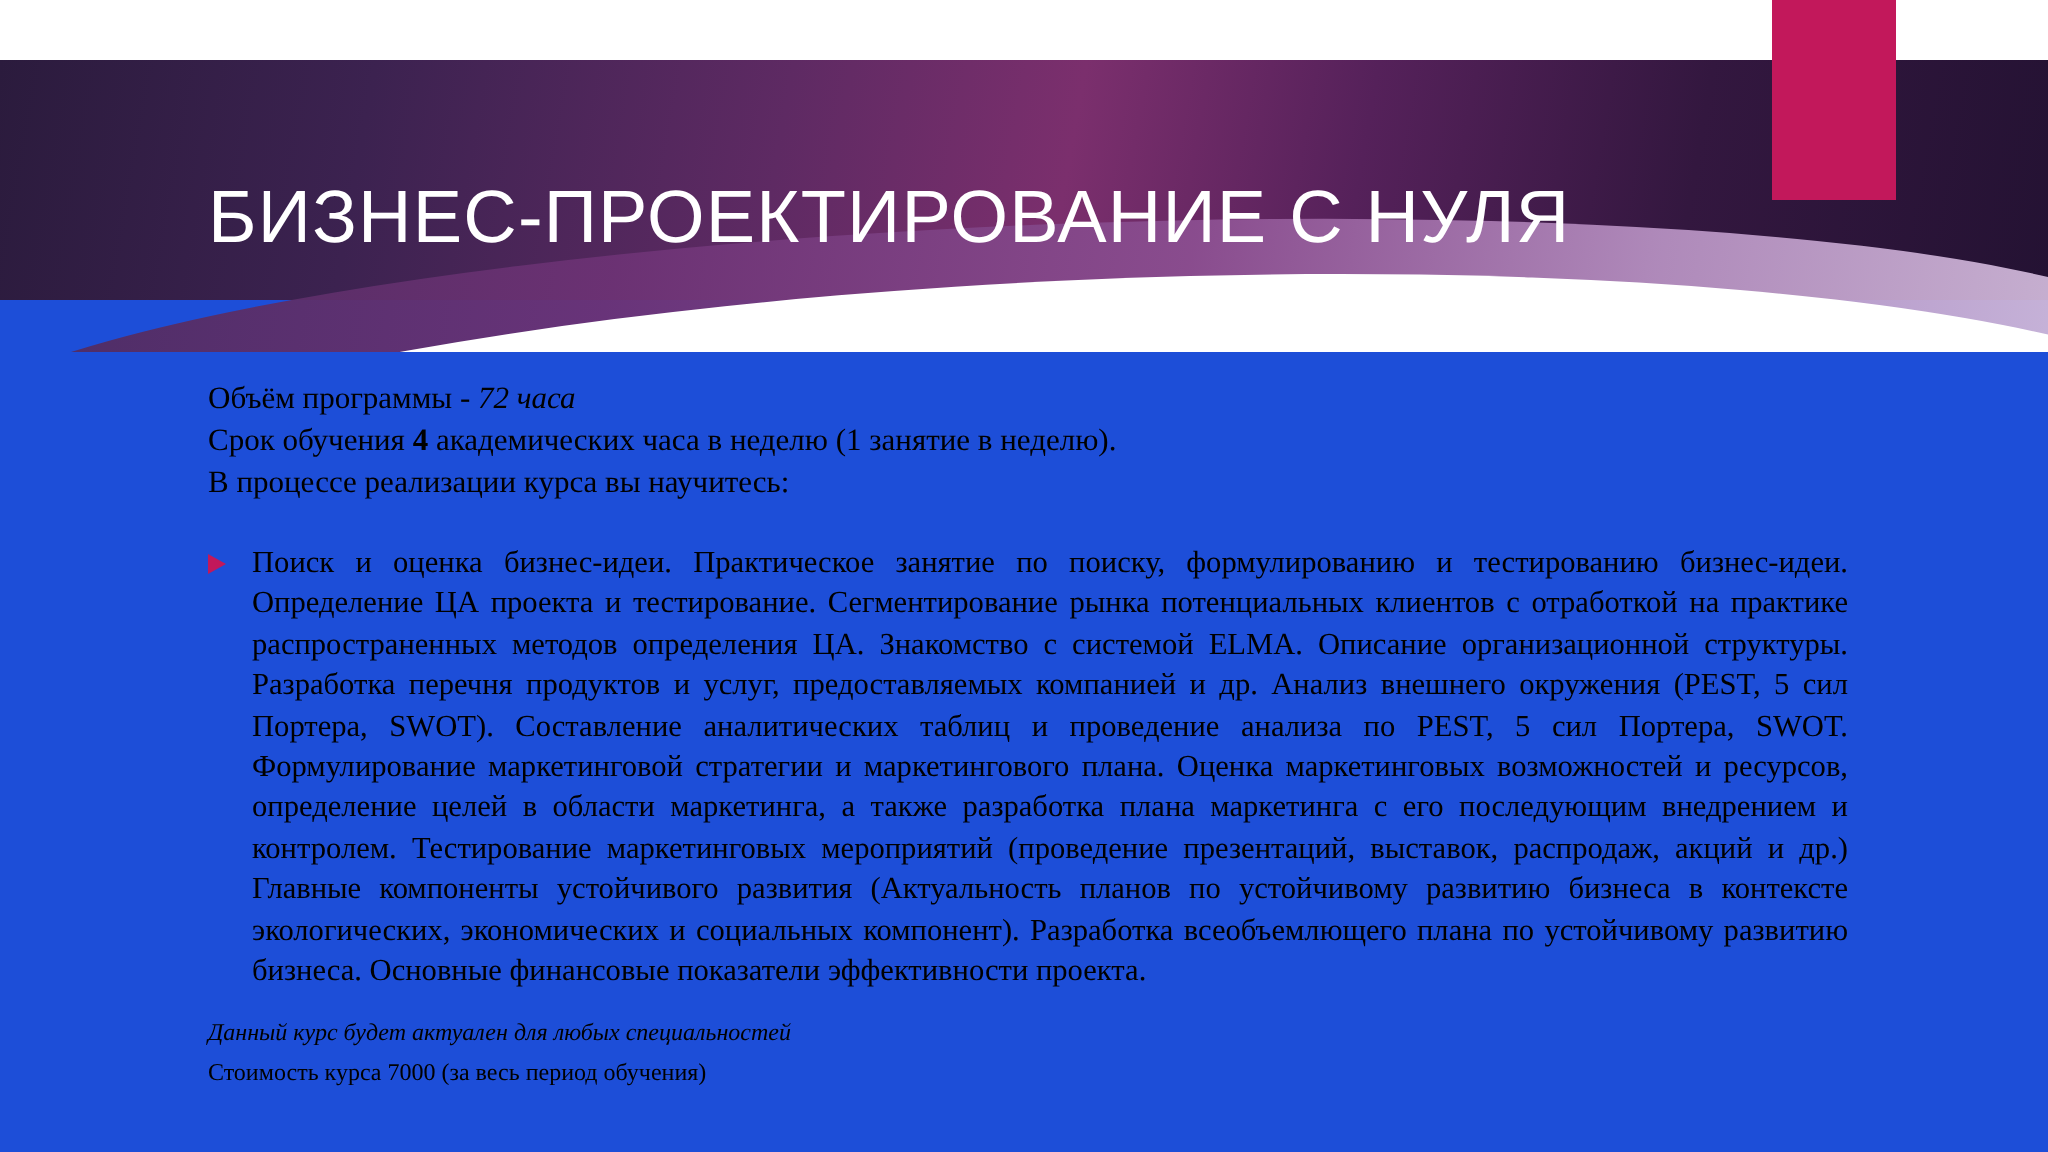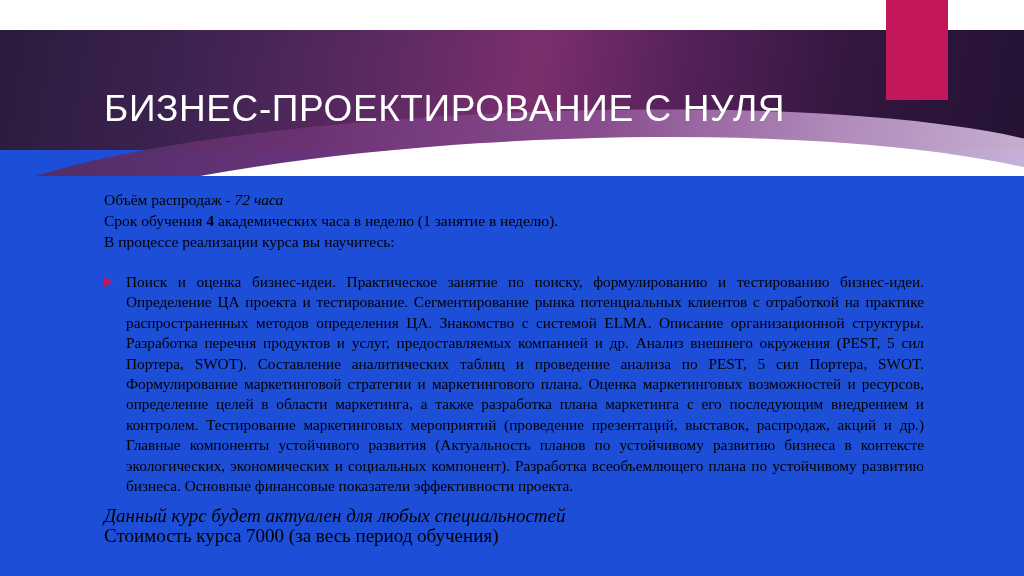--- a/index.html
+++ b/index.html
@@ -142,21 +142,21 @@
     line-height: 20.4px;
     text-align: justify;
     text-justify: inter-word;
   }
 
   .tail {
     margin-top: 10px;
   }
   .tail p {
     margin: 0;
-    font-size: 19px;
+    font-size: 12px;
     line-height: 20px;
   }
   .tail .italic {
     font-style: italic;
   }
   .cut-line {
     font-size: 15.5px;
     line-height: 20px;
     margin: 0;
     color: #000;
@@ -174,21 +174,21 @@
     <div class="band-top-strip"></div>
     <div class="accent-square"></div>
     <div class="accent-square-2"></div>
   </div>
 
   <div class="slide-title">БИЗНЕС-ПРОЕКТИРОВАНИЕ С НУЛЯ</div>
 
   <div class="body">
 
     <p class="intro-line">
-      <span>Объём распродаж - </span><span class="bold-italic">72 часа</span>
+      <span>Объём программы - </span><span class="bold-italic">72 часа</span>
     </p>
 
     <p class="intro-line">
       <span>Срок обучения </span><span class="bold">4</span><span> академических часа в неделю (1 занятие в неделю).</span>
     </p>
 
     <p class="intro-line">В процессе реализации курса вы научитесь:</p>
 
     <div class="bullet-row">
       <div class="bullet-marker">

